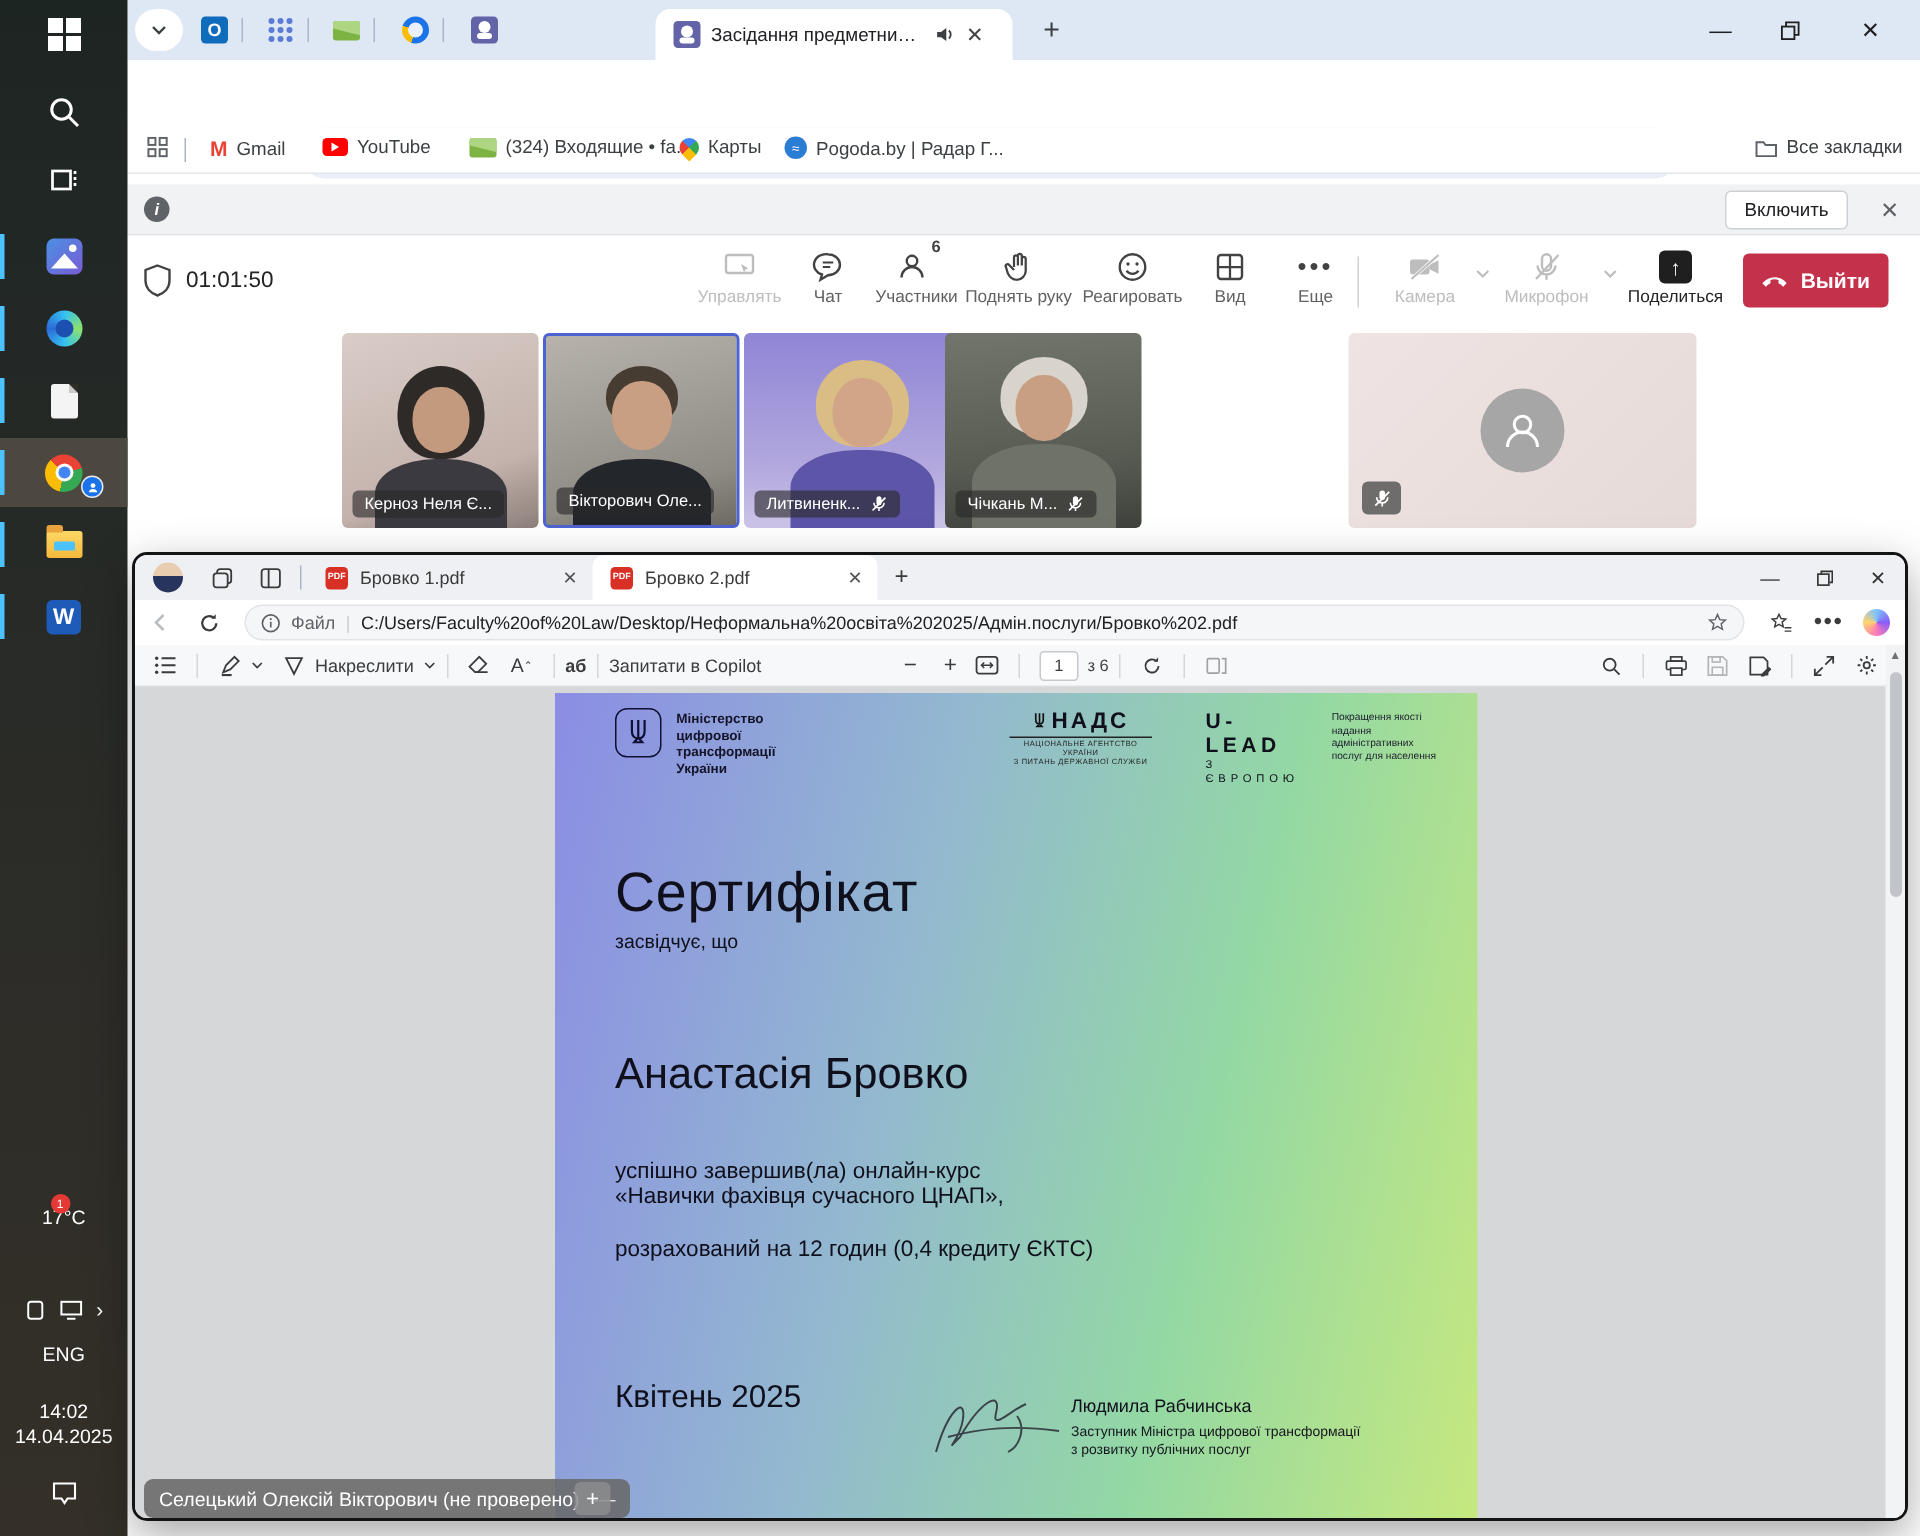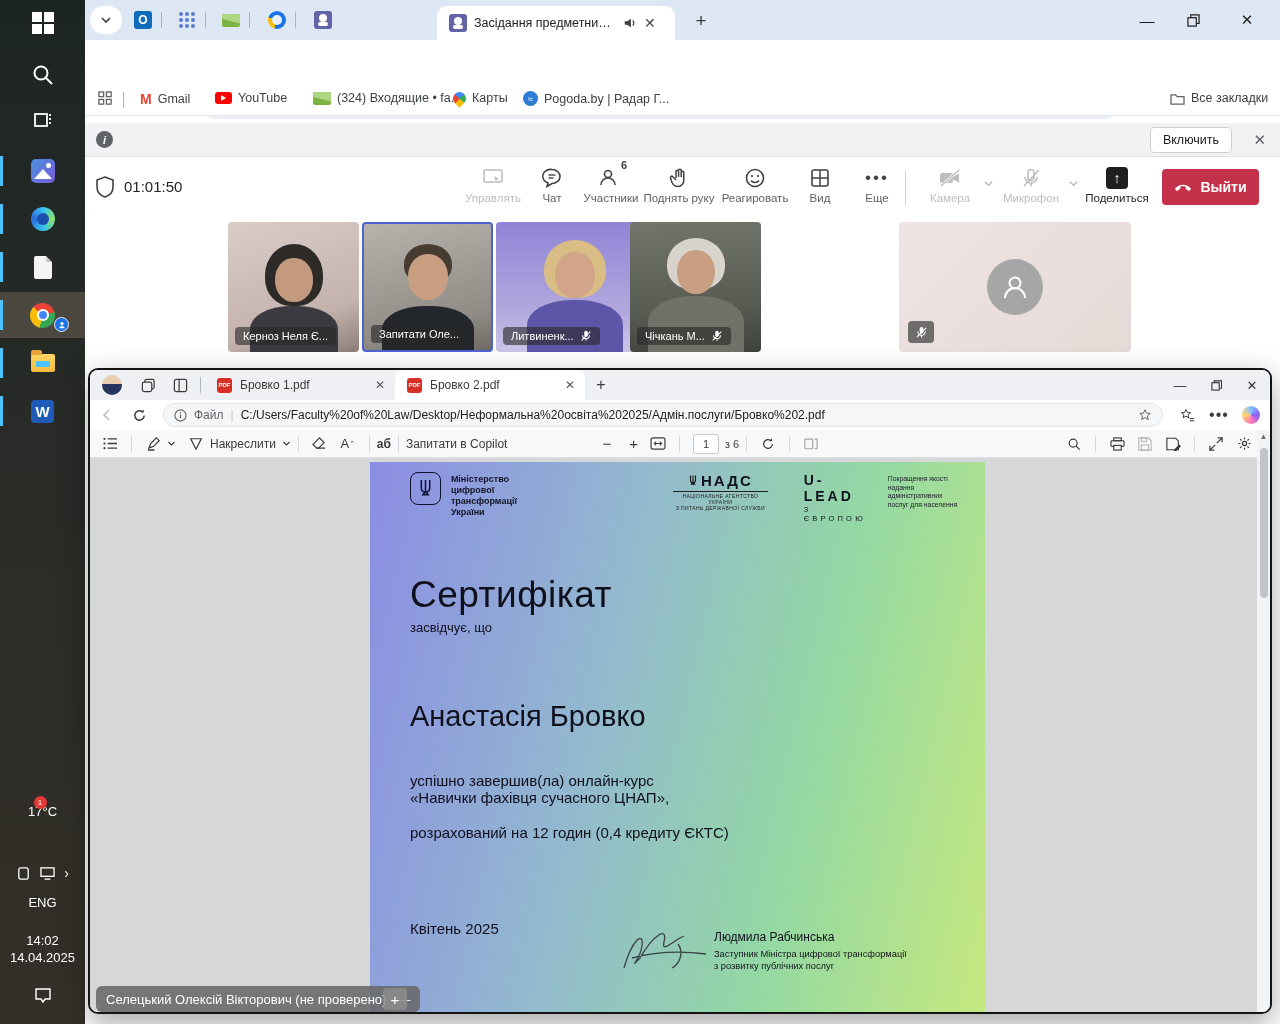--- a/index.html
+++ b/index.html
@@ -136,21 +136,21 @@
   .nads .sub { border-top:1px solid #222; margin-top:2px; padding-top:1px; font-size:5px; letter-spacing:.4px; color:#222; }
   .ulead { margin-left:36px; text-align:left; }
   .ulead .t { font-size:14px; font-weight:bold; letter-spacing:3px; }
   .ulead .s { font-size:7.5px; letter-spacing:3.2px; margin-top:1px; }
   .ulead-desc { margin-left:14px; font-size:6.8px; line-height:8.5px; color:#1c1c2c; padding-top:3px; }
   .cert-title { position:absolute; left:40px; top:112px; font-size:37px; font-weight:500; letter-spacing:.5px; }
   .cert-sub { position:absolute; left:40px; top:158px; font-size:13px; }
   .cert-name { position:absolute; left:40px; top:238px; font-size:29px; font-weight:500; }
   .cert-l1 { position:absolute; left:40px; top:310px; font-size:15px; line-height:17px; }
   .cert-l3 { position:absolute; left:40px; top:362px; font-size:15px; }
-  .cert-date { position:absolute; left:40px; top:458px; font-size:15px; }
+  .cert-date { position:absolute; left:40px; top:458px; font-size:21px; }
   .signature { position:absolute; left:248px; top:462px; }
   .signer { position:absolute; left:344px; top:468px; }
   .signer .nm { font-size:12px; font-weight:500; }
   .signer .tt { font-size:9.3px; line-height:11.5px; margin-top:5px; color:#15151f; }
 
   
   #caption { position:absolute; left:96px; top:986px; height:26px; background:rgba(105,105,105,.88); border-radius:6px; display:flex; align-items:center; padding:0 10px; gap:10px; z-index:70; color:#fff; }
   #caption .ct { font-size:13px; white-space:nowrap; }
   #caption .cbtn { font-size:14px; color:#e8e8e8; }
   #cap-plus { position:absolute; left:383px; top:988px; width:24px; height:22px; background:rgba(140,140,140,.85); border-radius:4px; color:#fff; display:flex; align-items:center; justify-content:center; font-size:15px; z-index:71; }
@@ -503,21 +503,21 @@
         <span>Керноз Неля Є...</span>
       </div>
   </div>
   <div class="tile" style="left:277px; width:131px; background:linear-gradient(165deg,#b7b3ac,#8f8b85 75%,#6e6a64); border:2px solid #4e63d2">
     <div class="sil" style="top:20px; width:90px; height:108px">
       <span class="hair" style="width:48px; height:40px; background:#473c32"></span>
       <span class="face" style="top:10px; width:40px; height:46px; background:#c89f83"></span>
       <span class="body" style="top:62px; width:92px; height:50px; background:#23262b"></span>
     </div>
     <div class="name">
-        <span>Запитати Оле...</span>
+        <span>Вікторович Оле...</span>
       </div>
   </div>
   <div class="tile" style="left:411px; width:158px; background:linear-gradient(180deg,#8f85d6,#b3a9de 70%,#cdc5e8)">
     <div class="sil" style="top:18px; width:96px; height:112px">
       <span class="hair" style="width:62px; height:58px; background:#d9bd85"></span>
       <span class="face" style="top:12px; width:40px; height:46px; background:#d2a488"></span>
       <span class="body" style="top:60px; width:96px; height:54px; background:#5d55a8"></span>
     </div>
     <div class="name">
         <span>Литвиненк...</span>

